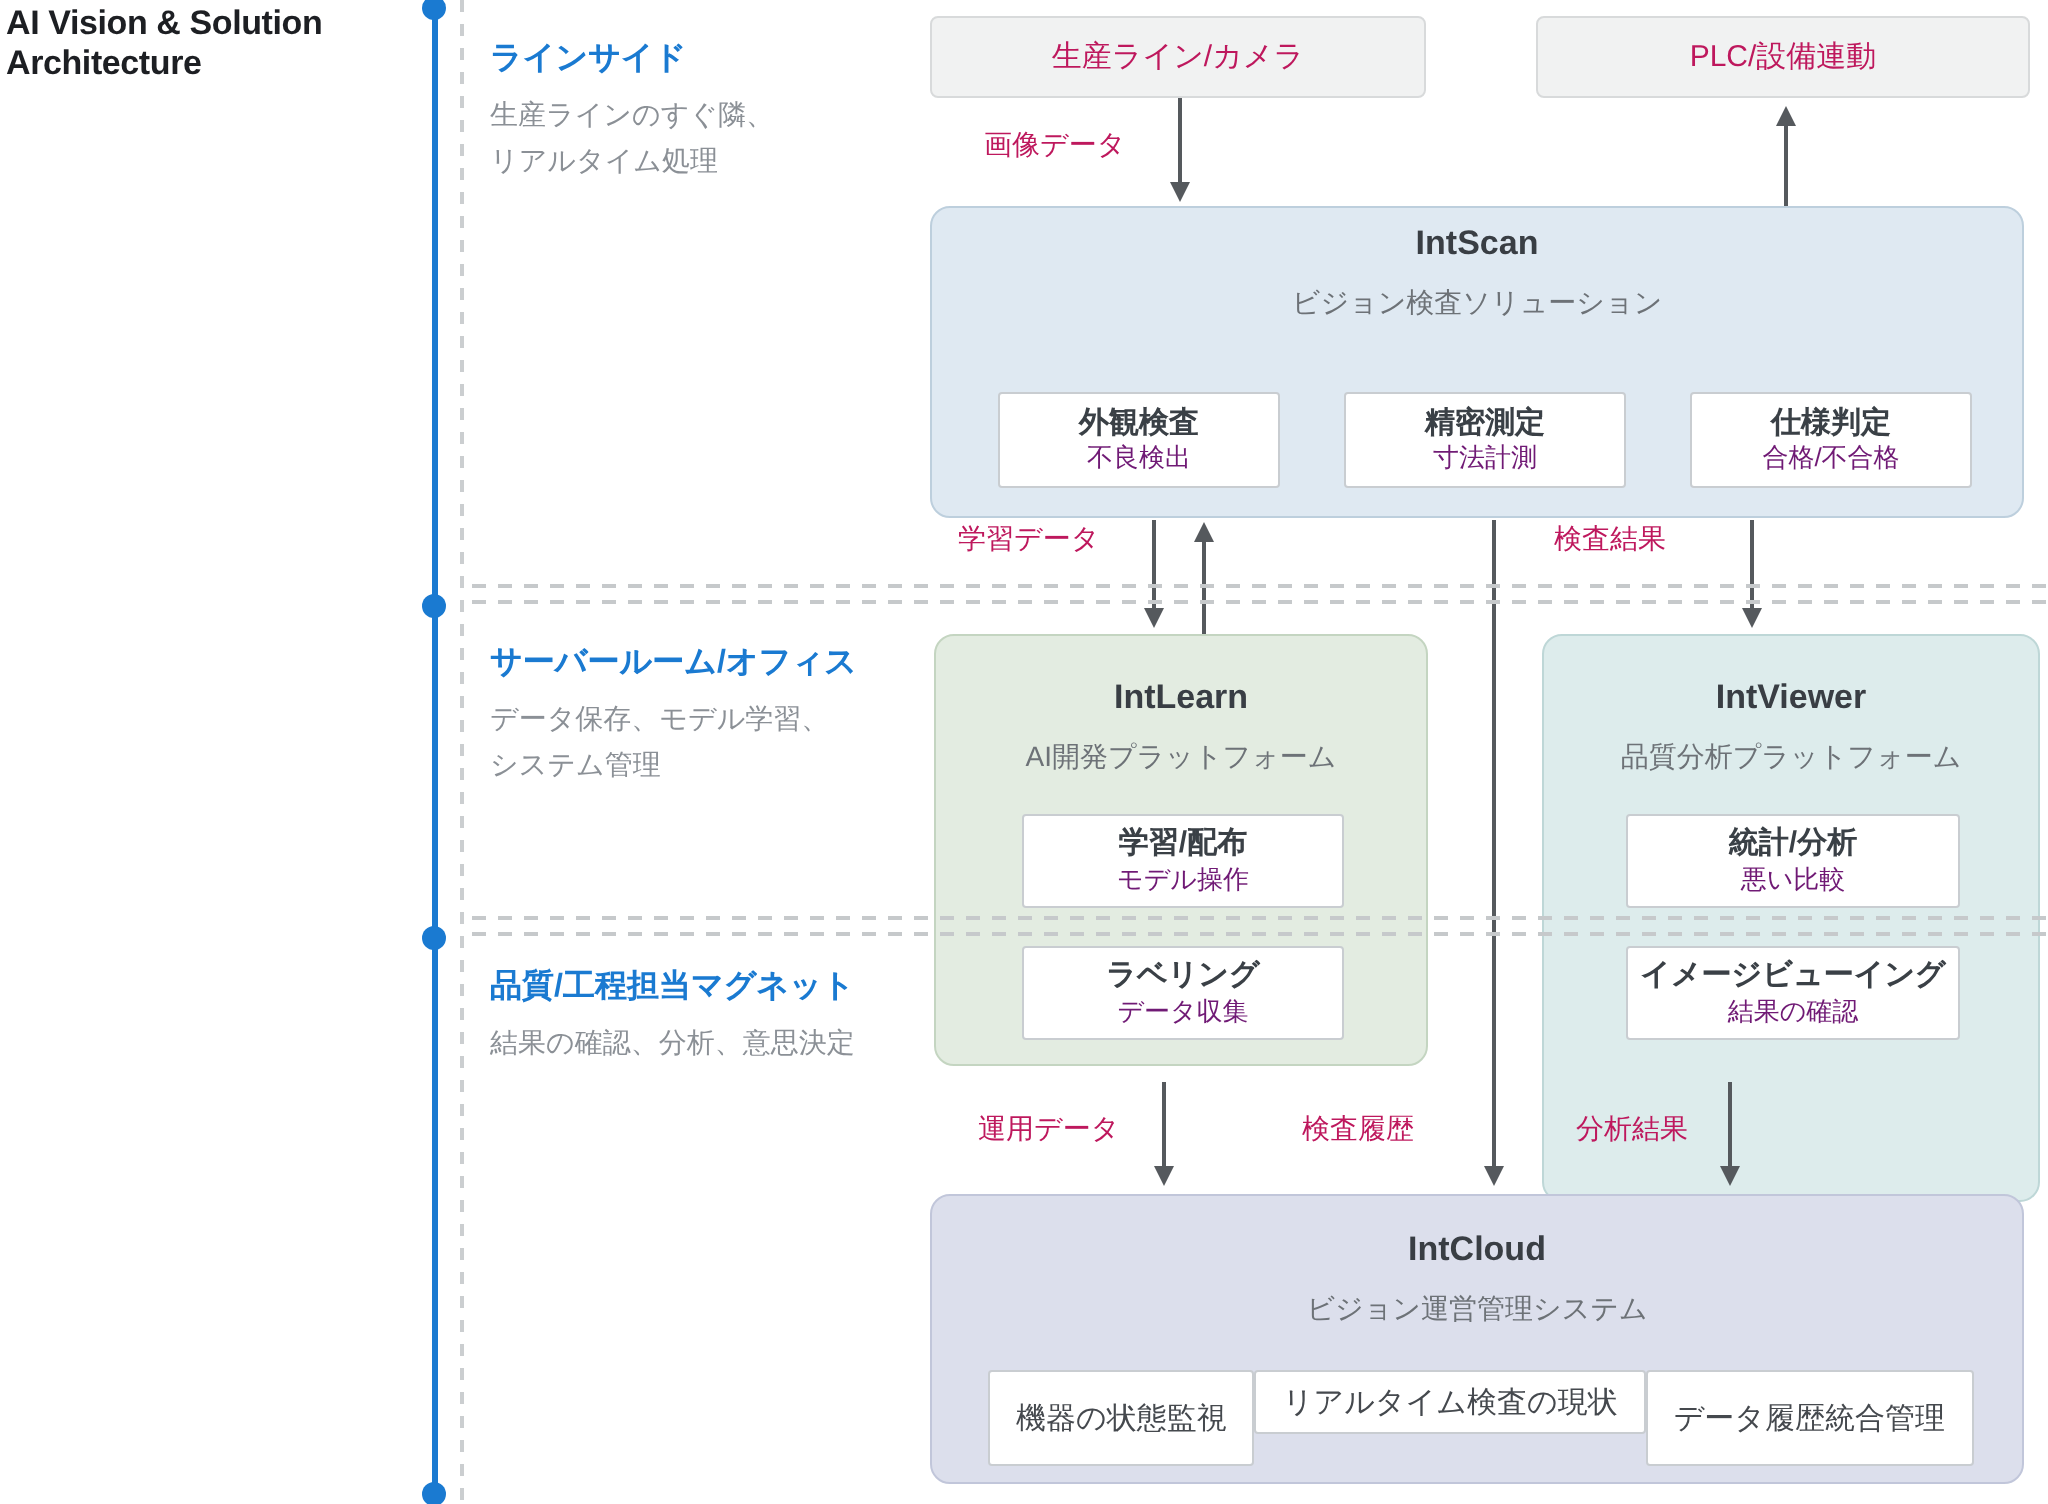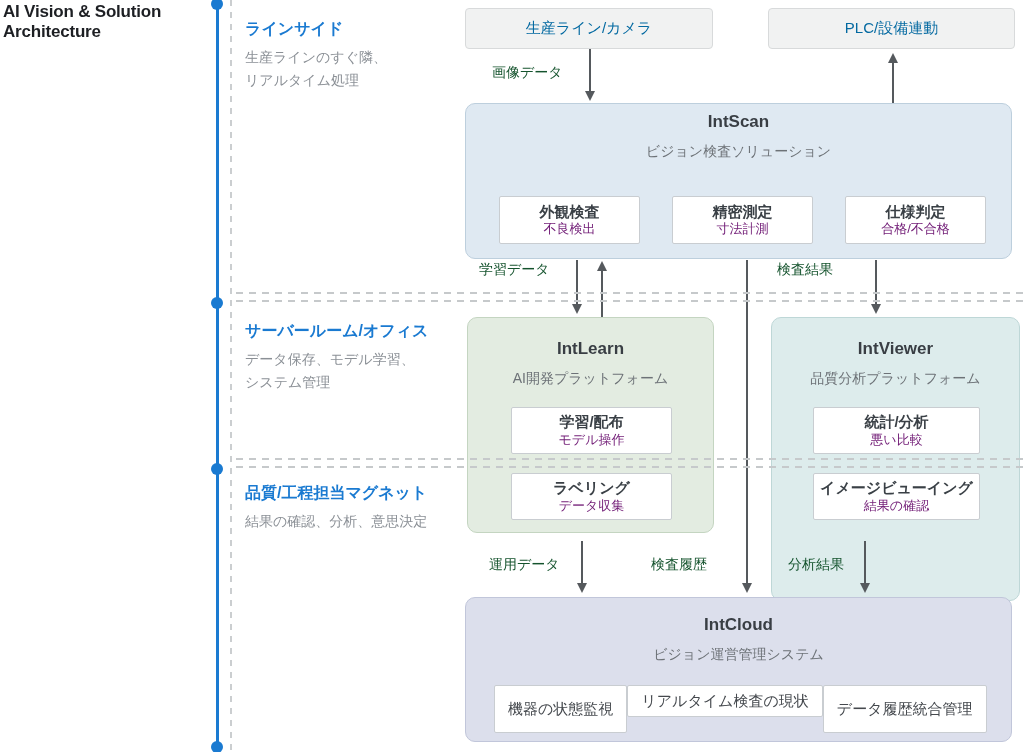--- a/index.html
+++ b/index.html
@@ -16,21 +16,21 @@
 
   .lane-head{position:absolute;left:245px;font-size:16px;font-weight:600;color:#1a7ad1;white-space:nowrap;}
   .lane-desc{position:absolute;left:245px;font-size:14px;line-height:1.62;color:#8b9096;white-space:nowrap;}
 
   
   .hsep{position:absolute;left:236px;right:0;height:2px;z-index:5;
     background:repeating-linear-gradient(90deg,#c6c9cb 0 7px,transparent 7px 13px);}
 
   
   .ext{position:absolute;height:41px;background:#f1f2f2;border:1px solid #d8dadb;border-radius:4px;
-    display:flex;align-items:center;justify-content:center;font-size:15px;color:#0369a1;z-index:2;box-sizing:border-box;}
+    display:flex;align-items:center;justify-content:center;font-size:15px;color:#be185d;z-index:2;box-sizing:border-box;}
 
   
   .product{position:absolute;border-radius:10px;box-sizing:border-box;z-index:2;}
   .p-intscan{background:#dfe9f2;border:1px solid #bdcfdd;}
   .p-intlearn{background:#e3ece1;border:1px solid #c4d5c1;}
   .p-intviewer{background:#ddecec;border:1px solid #bed7d7;}
   .p-intcloud{background:#dcdfec;border:1px solid #c1c6da;}
   .pname{text-align:center;font-size:17px;font-weight:700;color:#393e44;}
   .psub{text-align:center;font-size:14px;color:#6d7277;}
 
@@ -43,21 +43,21 @@
   .frow{position:absolute;display:flex;}
   .fstack{position:absolute;}
 
   
   .arrow{position:absolute;width:2px;background:#55595d;z-index:4;}
   .arrow.down::after{content:"";position:absolute;bottom:-9px;left:-4.5px;width:0;height:0;
     border-left:5.5px solid transparent;border-right:5.5px solid transparent;border-top:10px solid #55595d;}
   .arrow.up::before{content:"";position:absolute;top:-9px;left:-4.5px;width:0;height:0;
     border-left:5.5px solid transparent;border-right:5.5px solid transparent;border-bottom:10px solid #55595d;}
 
-  .flow-label{position:absolute;font-size:14px;color:#14532d;white-space:nowrap;z-index:4;font-family:Liberation Mono, monospace;}
+  .flow-label{position:absolute;font-size:14px;color:#be185d;white-space:nowrap;z-index:4;font-family:Liberation Mono, monospace;}
 </style>
 </head>
 <body>
 
 <div class="canvas">
 
   <div class="page-title">AI Vision &amp; Solution Architecture</div>
 
   <div class="tl-line"></div>
   <div class="tl-dash"></div>

